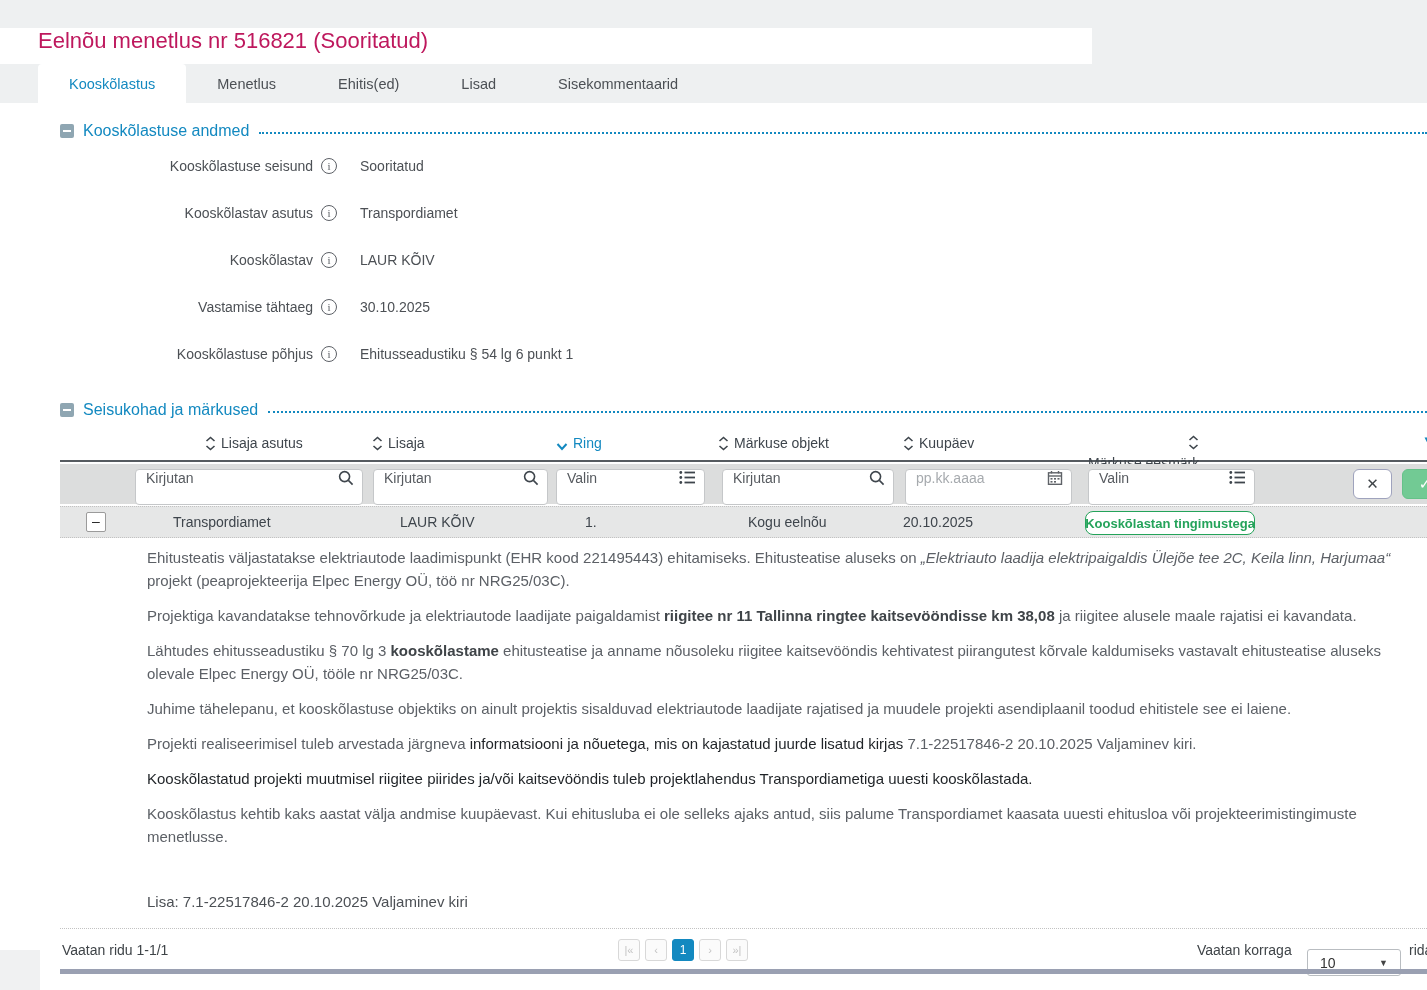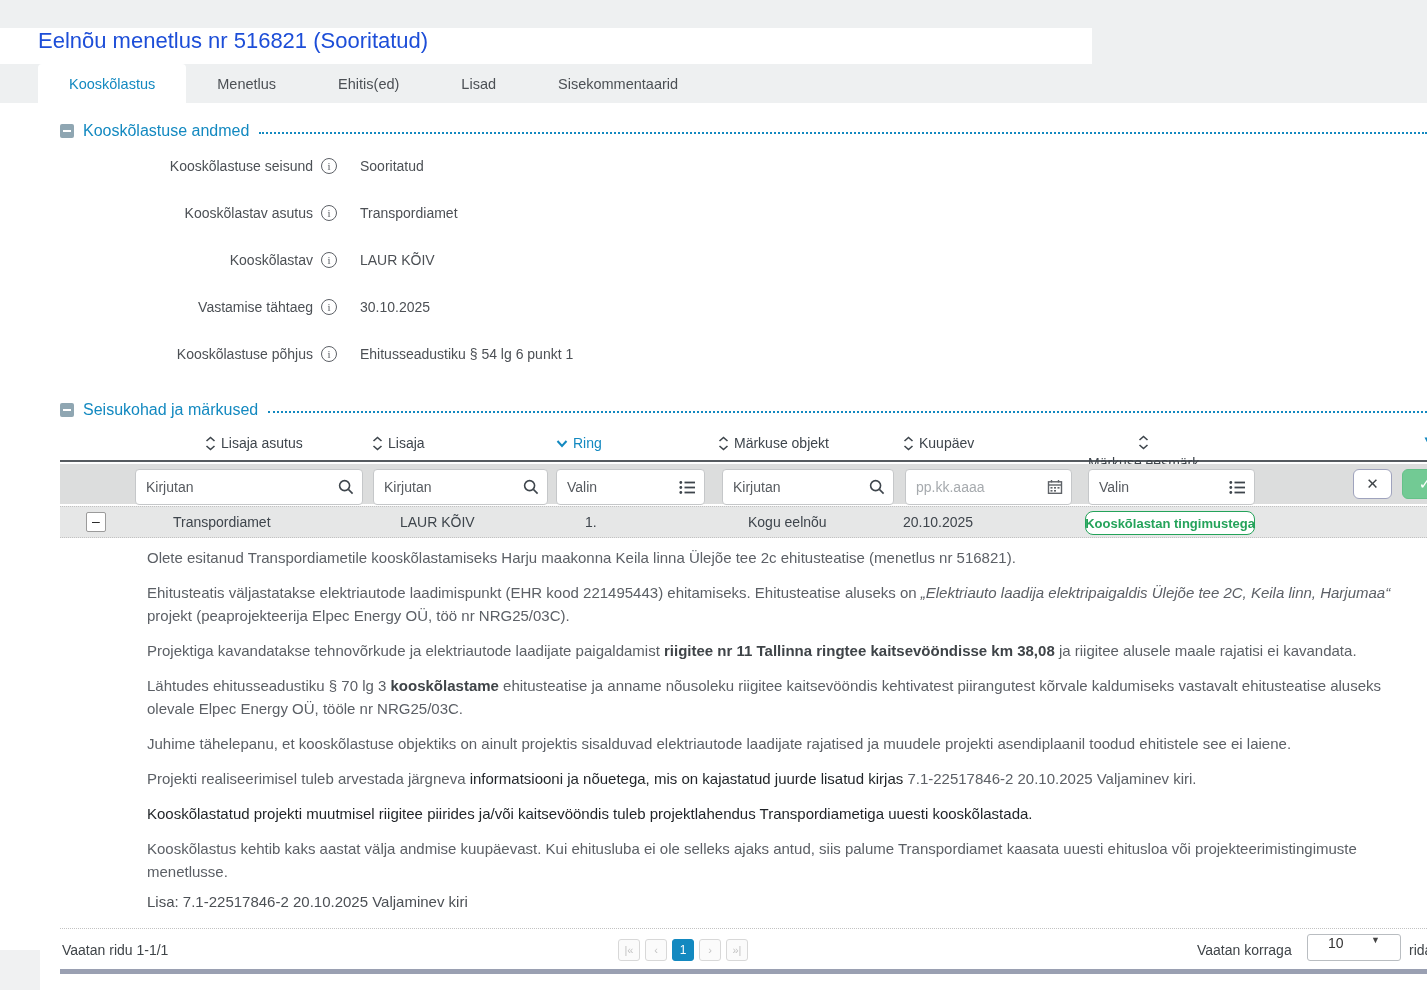--- a/index.html
+++ b/index.html
@@ -3,21 +3,21 @@
 <meta charset="utf-8">
 <style>
   * { margin:0; padding:0; box-sizing:border-box; }
   html,body { background:#fff; }
   .page { position:relative; width:1427px; height:990px; background:#fff; overflow:hidden;
           font-family:"Liberation Sans", sans-serif; color:#5c6066; }
 
   
   .top-strip   { position:absolute; top:0; left:0; right:0; height:28px; background:#eef0f1; }
   .right-gray  { position:absolute; top:0; left:1092px; right:0; height:64px; background:#eef0f1; }
-  .page-title  { position:absolute; top:28px; left:38px; font-size:22px; color:#1d4ed8; white-space:nowrap; }
+  .page-title  { position:absolute; top:28px; left:38px; font-size:22px; color:#be185d; white-space:nowrap; }
   .tabs  { position:absolute; top:64px; left:0; right:0; height:39px; background:#eef0f1;
            display:flex; padding-left:38px; }
   .tab   { padding:0 31px; display:flex; align-items:center; font-size:14.5px; color:#4c5055; cursor:pointer; white-space:nowrap; }
   .tab.active { background:#fff; color:#1389c0; border-radius:4px 4px 0 0; }
 
   
   .section-header { position:absolute; left:60px; right:0; height:20px; display:flex; align-items:center; }
   .collapse-sq { width:14px; height:14px; background:#8fa6b2; border-radius:2px; position:relative; flex:0 0 auto; }
   .collapse-sq::after { content:""; position:absolute; left:3px; right:3px; top:6px; height:2px; background:#fff; }
   .section-title { color:#1389c0; font-size:16px; margin:0 10px 0 9px; white-space:nowrap; }
@@ -27,28 +27,28 @@
   .fields { position:absolute; top:152px; left:0; }
   .field  { display:flex; align-items:center; height:27px; margin-bottom:20px; padding-left:60px; }
   .field-label { width:253px; text-align:right; font-size:14px; color:#4c5055; }
   .info-icon { width:16px; height:16px; border:1.4px solid #5c6066; border-radius:50%;
                margin-left:8px; flex:0 0 auto; display:flex; align-items:center; justify-content:center;
                font-size:11px; color:#5c6066; font-family:"Liberation Serif", serif; cursor:pointer; }
   .field-value { margin-left:23px; font-size:14px; color:#4c5055; white-space:nowrap; }
 
   
   .thead { position:absolute; top:430px; left:60px; right:0; height:32px; border-bottom:2px solid #565b60; }
-  .th { position:absolute; top:5px; display:flex; align-items:center; gap:5px; font-size:14px; color:#3e454c; cursor:pointer; white-space:nowrap; }
+  .th { position:absolute; top:5px; display:flex; align-items:flex-end; gap:5px; font-size:14px; color:#3e454c; cursor:pointer; white-space:nowrap; }
   .th.active { color:#1389c0; }
   .sort-svg { display:block; }
   .trunc-sort { position:absolute; top:2px; right:-4px; color:#1389c0; font-size:13px; }
 
   .filter-row { position:absolute; top:464px; left:60px; right:-80px; height:40px; background:#dcdddd; }
   .f-input { position:absolute; top:5px; height:36px; background:#fff; border:1px solid #c5c7c9; border-radius:4px;
-             display:flex; align-items:center;gap:16px; }
+             display:flex; align-items:flex-start;gap:16px; }
   .f-input input { border:none; outline:none; background:transparent; flex:1; min-width:0;
                    font-size:14px; padding:0 4px 0 10px; color:#3e454c; font-family:"Liberation Sans", sans-serif; }
   .f-input input::placeholder { color:#565a5f; opacity:1; }
   .f-input.light input::placeholder { color:#a6aaae; }
   .f-icon { flex:0 0 auto; margin-right:8px; display:flex; cursor:pointer; }
   .btn-clear { position:absolute; top:5px; left:1293px; width:39px; height:30px; border:1.6px solid #9fa3bd;
                border-radius:6px; background:#fff; color:#3f4448; font-size:15px;
                display:flex; align-items:center; justify-content:center; cursor:pointer; }
   .btn-apply { position:absolute; top:5px; left:1342px; width:46px; height:30px; border:1px solid #65c289;
                border-radius:6px; background:#72ca94; color:#fff; font-size:15px;
@@ -74,23 +74,23 @@
 
   
   .bottom-dotted { position:absolute; top:928px; left:60px; right:0; border-top:1px dotted #c2c2c2; }
   .footer { position:absolute; top:934px; left:0; right:0; height:34px; }
   .rows-info { position:absolute; left:62px; top:8px; font-size:14px; color:#3f4448; white-space:nowrap; }
   .pager { position:absolute; left:618px; top:5px; display:flex; gap:5px; }
   .pg { width:22px; height:22px; border:1px solid #d8d8d8; border-radius:3px; background:#fbfbfb;
         color:#c3c3c3; font-size:11px; display:flex; align-items:center; justify-content:center; cursor:pointer; }
   .pg.active { background:#1389c0; border-color:#1389c0; color:#fff; font-size:12px; }
   .per-page-label { position:absolute; left:1197px; top:8px; font-size:14px; color:#3f4448; white-space:nowrap; }
-  .per-page-select { position:absolute; left:1307px; top:0; width:94px; height:27px; background:#fff;
-                     border:1px solid #b9bdc1; border-radius:3px; display:flex; 
-                     padding:0 20px; cursor:pointer; }
+  .per-page-select { position:absolute; left:1307px; top:15px; width:94px; height:27px; background:#fff;
+                     border:1px solid #b9bdc1; border-radius:3px; display:flex; align-items:center;
+                     padding:0 12px; cursor:pointer; }
   .per-page-select .val { flex:1; font-size:14px; color:#333; }
   .per-page-select .caret { font-size:9px; color:#444; }
   .per-page-suffix { position:absolute; left:1409px; top:8px; font-size:14px; color:#3f4448; white-space:nowrap; }
 
   
   .scroll-corner { position:absolute; left:0; top:950px; width:40px; height:40px; background:#f0f1f2; }
   .h-thumb { position:absolute; left:60px; right:0; top:969px; height:5px; background:#9aa0b2; cursor:grab; }
 </style>
 </head>
 <body>
@@ -273,21 +273,20 @@
     <div class="cell" style="left:113px;">Transpordiamet</div>
     <div class="cell" style="left:340px;">LAUR KÕIV</div>
     <div class="cell" style="left:525px;">1.</div>
     <div class="cell" style="left:688px;">Kogu eelnõu</div>
     <div class="cell" style="left:843px;">20.10.2025</div>
     <div class="badge">Kooskõlastan tingimustega</div>
   </div>
 
   <div class="text-block">
 
-  <div class="para"><span>Olete esitanud Transpordiametile kooskõlastamiseks Harju maakonna Keila linna Ülejõe tee 2c ehitusteatise (menetlus nr 516821).</span></div>
       <div class="para"><span>Ehitusteatis väljastatakse elektriautode laadimispunkt (EHR kood 221495443) ehitamiseks. Ehitusteatise aluseks on </span><span class="seg-i">„Elektriauto laadija elektripaigaldis Ülejõe tee 2C, Keila linn, Harjumaa“</span><span> projekt (peaprojekteerija Elpec Energy OÜ, töö nr NRG25/03C).</span></div>
       <div class="para"><span>Projektiga kavandatakse tehnovõrkude ja elektriautode laadijate paigaldamist </span><span class="seg-b">riigitee nr 11 Tallinna ringtee kaitsevööndisse km 38,08</span><span> ja riigitee alusele maale rajatisi ei kavandata.</span></div>
       <div class="para"><span>Lähtudes ehitusseadustiku § 70 lg 3 </span><span class="seg-b">kooskõlastame</span><span> ehitusteatise ja anname nõusoleku riigitee kaitsevööndis kehtivatest piirangutest kõrvale kaldumiseks vastavalt ehitusteatise aluseks olevale Elpec Energy OÜ, tööle nr NRG25/03C.</span></div>
       <div class="para"><span>Juhime tähelepanu, et kooskõlastuse objektiks on ainult projektis sisalduvad elektriautode laadijate rajatised ja muudele projekti asendiplaanil toodud ehitistele see ei laiene.</span></div>
       <div class="para"><span>Projekti realiseerimisel tuleb arvestada järgneva </span><span class="seg-d">informatsiooni ja nõuetega, mis on kajastatud juurde lisatud kirjas</span><span> 7.1-22517846-2 20.10.2025 Valjaminev kiri.</span></div>
       <div class="para"><span class="seg-d">Kooskõlastatud projekti muutmisel riigitee piirides ja/või kaitsevööndis tuleb projektlahendus Transpordiametiga uuesti kooskõlastada.</span></div>
       <div class="para"><span>Kooskõlastus kehtib kaks aastat välja andmise kuupäevast. Kui ehitusluba ei ole selleks ajaks antud, siis palume Transpordiamet kaasata uuesti ehitusloa või projekteerimistingimuste menetlusse.</span></div>
     </div>
   <div class="text-block" style="top:890px;">
     <div class="lisa-line" style="margin-top:0;">Lisa: 7.1-22517846-2 20.10.2025 Valjaminev kiri</div>

